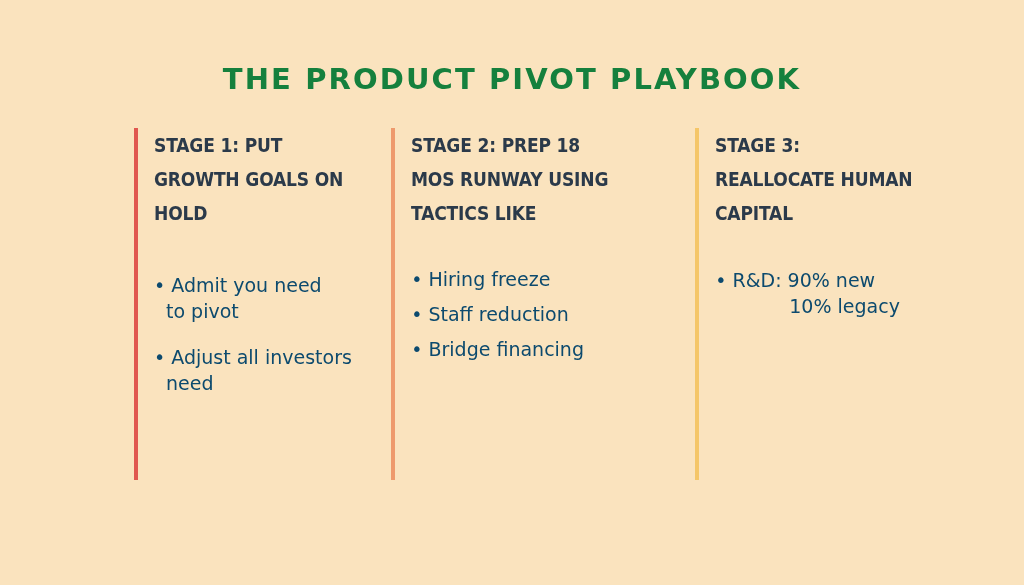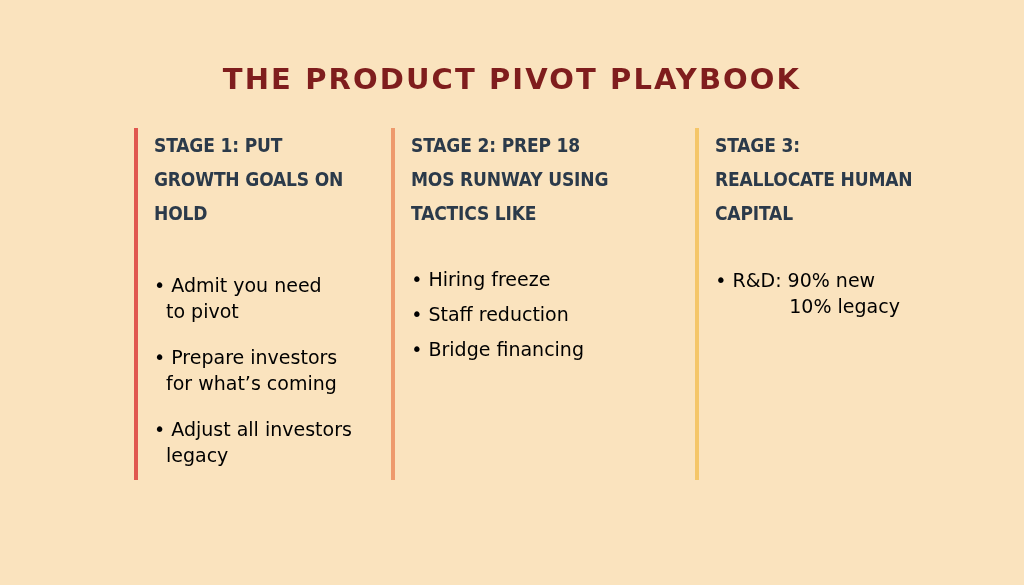--- a/index.html
+++ b/index.html
@@ -25,21 +25,21 @@
   .title {
     position: absolute;
     top: 62px;
     left: 0;
     width: 1024px;
     text-align: center;
     font-family: "DejaVu Sans", sans-serif;
     font-weight: 700;
     font-size: 29px;
     letter-spacing: 2.1px;
-    color: #7f1d1d;
+    color: #15803d;
     white-space: nowrap;
   }
 
   
   .columns {
     position: absolute;
     top: 128px;
     left: 134px;
     width: 810px;
     height: 352px;
@@ -84,21 +84,21 @@
     padding: 0;
     position: absolute;
     left: 20px;
     right: 0;
   }
   .bl-0 { top: 144px; }
   .bl-1 { top: 138px; }
   .bl-2 { top: 139px; }
 
   .bullet {
-    color: #000000;
+    color: #0c4a6e;
     font-family: "DejaVu Sans", sans-serif;
     font-size: 19px;
     line-height: 26px;
     white-space: pre-line;
   }
   .bl-0 .bullet { margin-bottom: 20px; padding-left: 12px; text-indent: -12px; }
   .bl-1 .bullet { margin-bottom: 9px; padding-left: 12px; text-indent: -12px; }
   .bl-2 .bullet { margin-bottom: 18px; padding-left: 12px; text-indent: -12px; }
 
   .bullet .cont {
@@ -114,22 +114,21 @@
 
   <div class="title">THE PRODUCT PIVOT PLAYBOOK</div>
 
   <div class="columns">
 
     <div class="col col-0">
       <div class="rule" style="background:#e0574f"></div>
       <h2 class="col-head">STAGE 1: PUT GROWTH GOALS ON HOLD</h2>
       <ul class="bullets bl-0">
         <li class="bullet"><span>• Admit you need</span><span class="cont">to pivot</span></li>
-        <li class="bullet"><span>• Prepare investors</span><span class="cont">for what’s coming</span></li>
-        <li class="bullet"><span>• Adjust all investors</span><span class="cont">legacy</span></li>
+        <li class="bullet"><span>• Adjust all investors</span><span class="cont">need</span></li>
       </ul>
     </div>
 
     <div class="col col-1">
       <div class="rule" style="background:#ee9a6d"></div>
       <h2 class="col-head">STAGE 2: PREP 18 MOS RUNWAY USING TACTICS LIKE</h2>
       <ul class="bullets bl-1">
         <li class="bullet"><span>• Hiring freeze</span></li>
         <li class="bullet"><span>• Staff reduction</span></li>
         <li class="bullet"><span>• Bridge financing</span></li>

